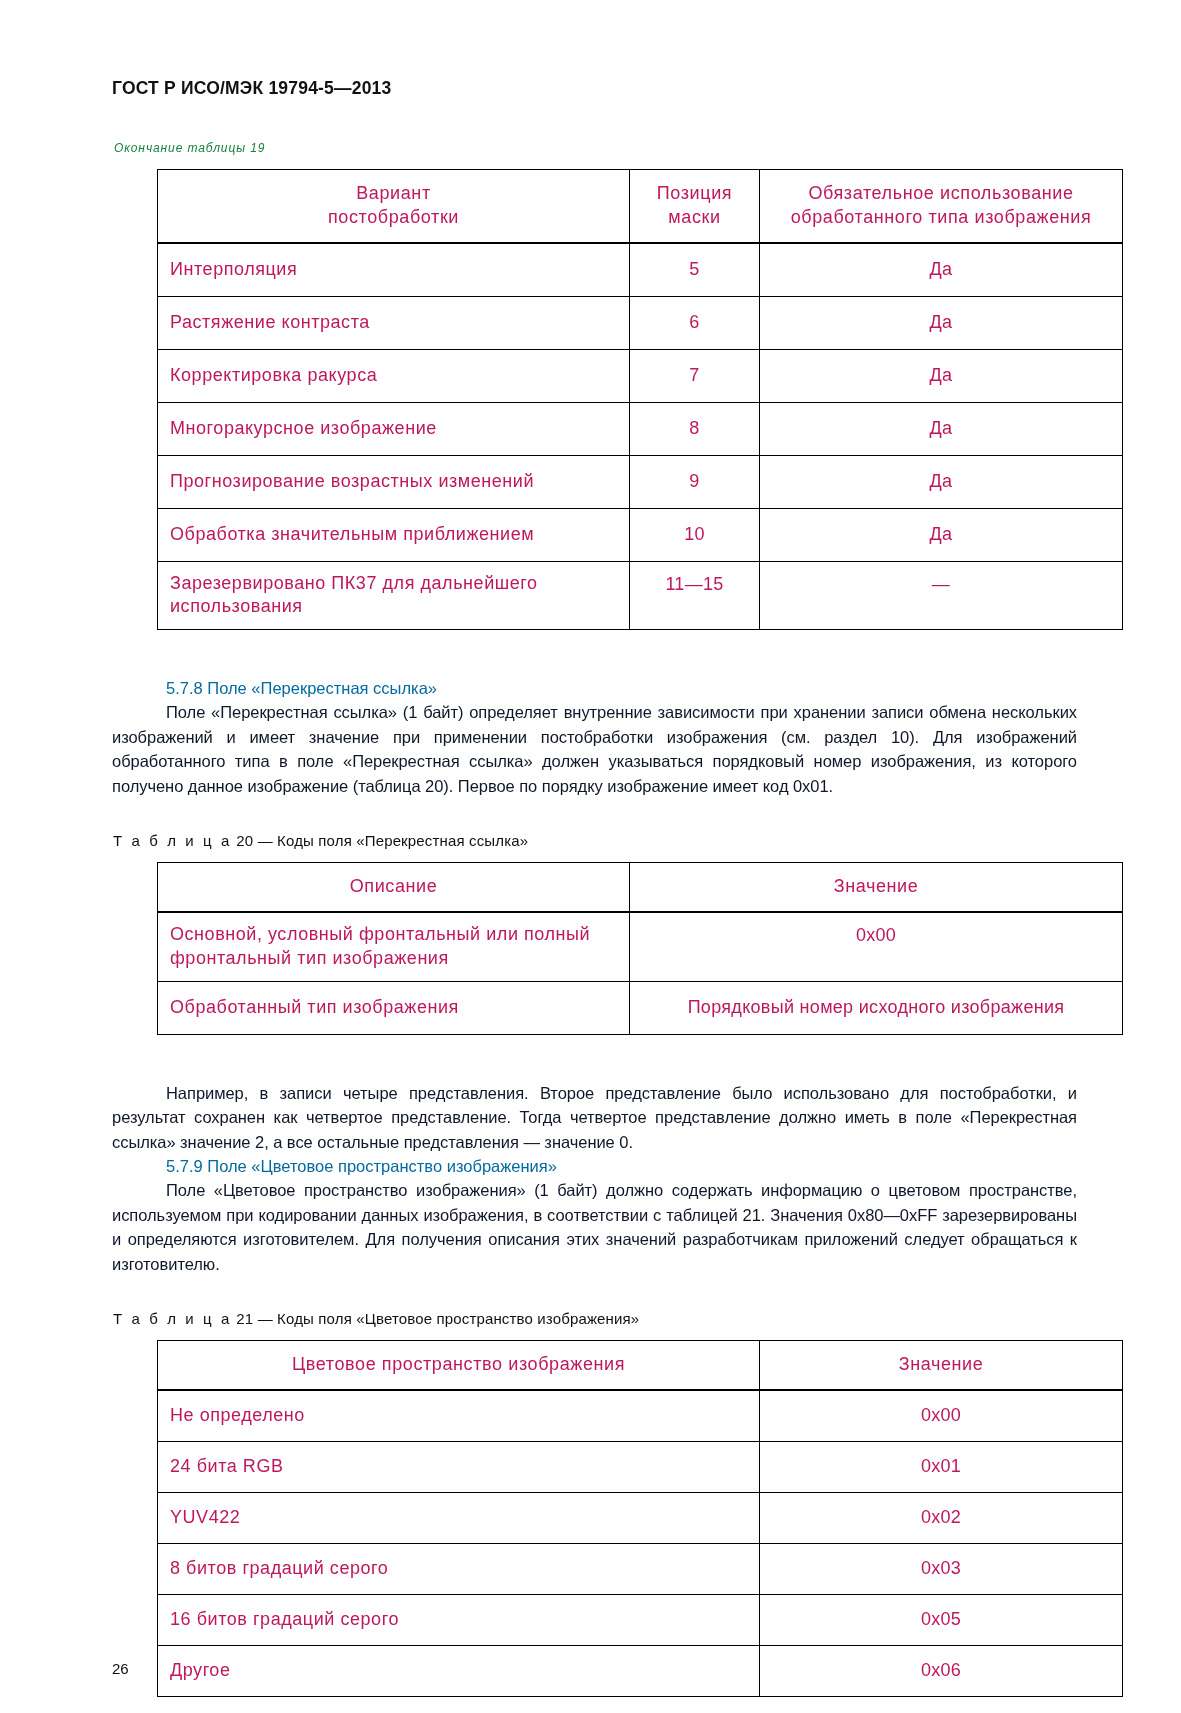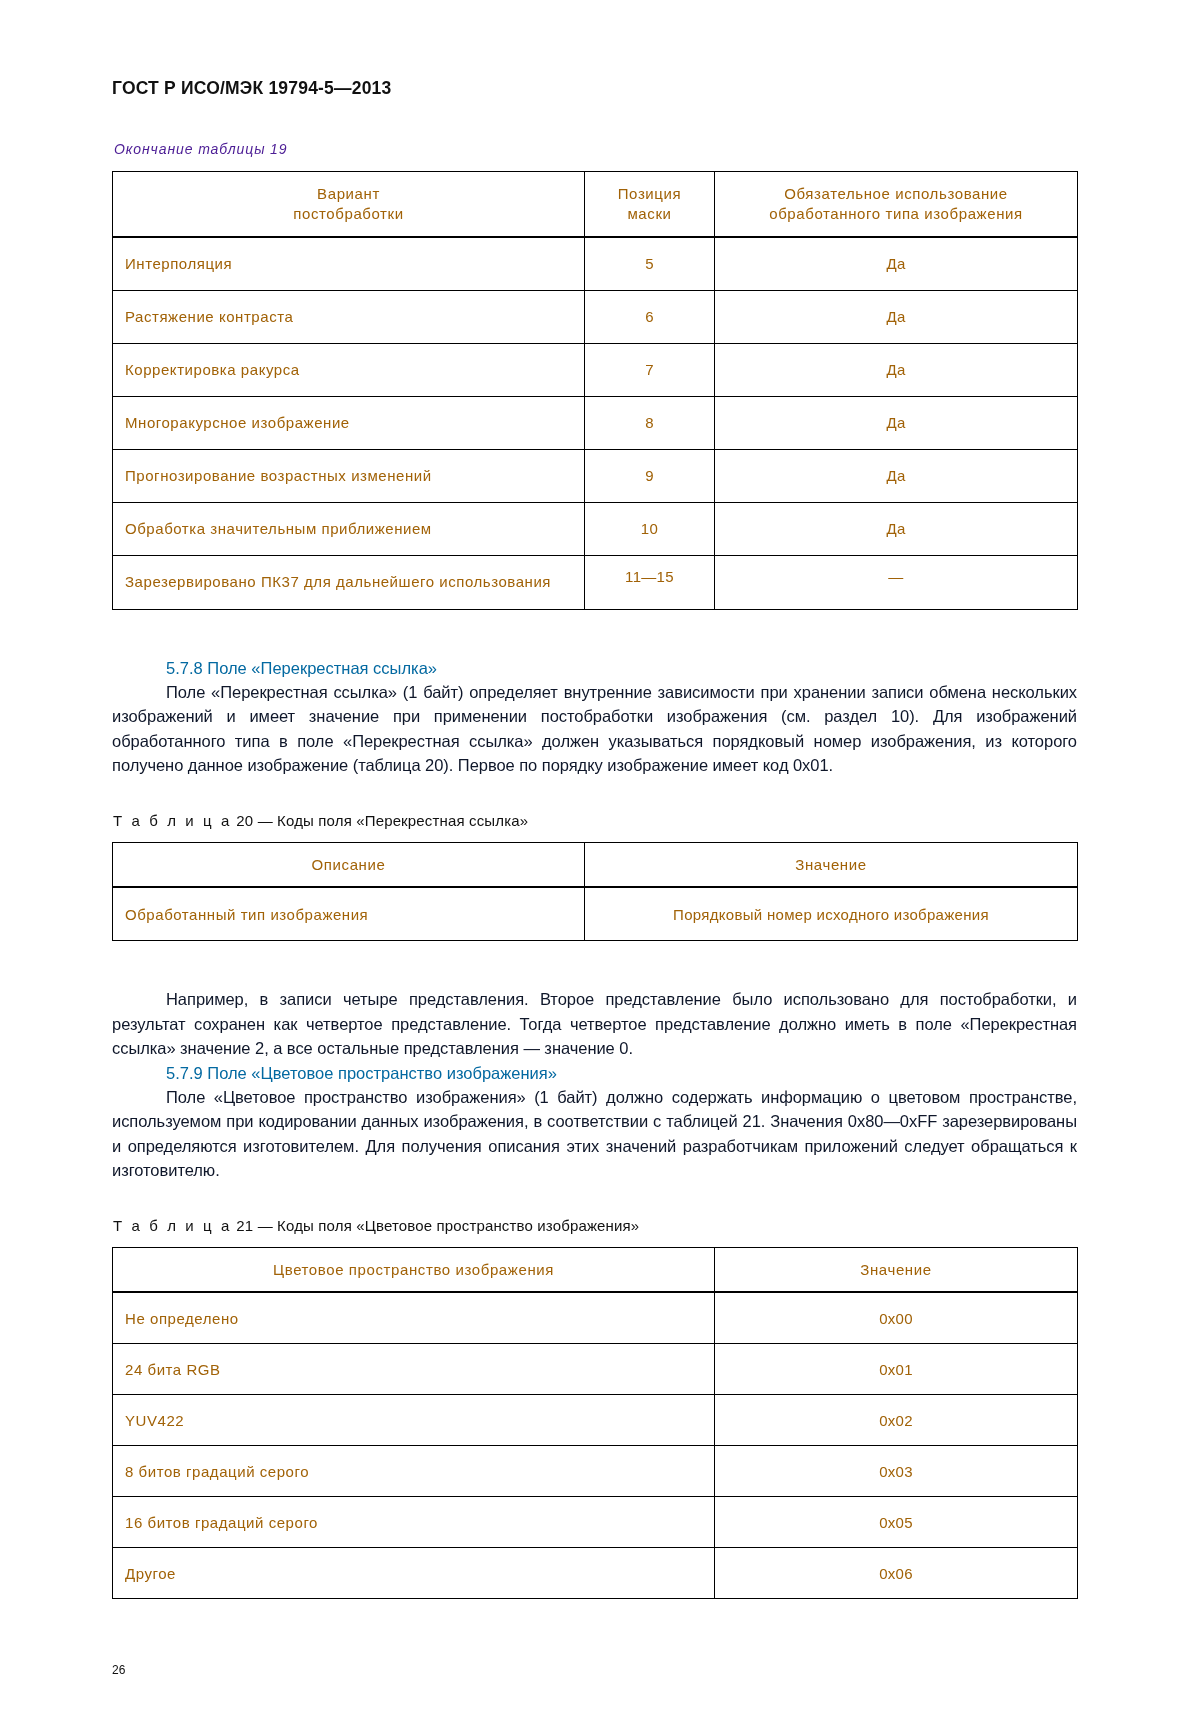--- a/index.html
+++ b/index.html
@@ -24,41 +24,42 @@
     padding: 78px 108px 0 108px;
   }
   .doc-header {
     font-size: 17.5px;
     font-weight: bold;
     letter-spacing: 0.2px;
     margin: 0 0 42px 0;
     color: #111;
   }
   .table-caption-italic {
-    font-size: 14px;
+    font-size: 12px;
     font-style: italic;
     letter-spacing: 0.9px;
     margin: 0 0 14px 2px;
-    color: #4c1d95;
+    color: #15803d;
   }
   .table-caption {
     font-size: 15px;
     letter-spacing: 0.15px;
     margin: 0 0 13px 1px;
     color: #111;
   }
   .table-caption .tcap-spaced {
     letter-spacing: 2.6px;
   }
   table.gost {
     width: 965px;
     border-collapse: collapse;
     table-layout: fixed;
-    font-size: 15px;
-    color: #a16207;
+    font-size: 18px;
+    color: #be185d;
+    margin-left: 45px;
   }
   table.gost th,
   table.gost td {
     border: 1px solid #000;
     padding: 10px 12px;
     vertical-align: middle;
     font-weight: normal;
     line-height: 1.32;
   }
   table.gost thead th {
@@ -100,21 +101,21 @@
     text-indent: 54px;
     color: #0f172a;
     letter-spacing: -0.05px;
   }
   .gap-after-table { height: 46px; }
   .gap-mid { height: 34px; }
   .page-number {
     position: absolute;
     left: 108px;
     bottom: 36px;
-    font-size: 12px;
+    font-size: 15px;
     color: #111;
     text-align: center;
   }
   .sec-head {
     font-size: 16.5px;
     line-height: 1.48;
     margin: 0;
     text-indent: 54px;
     color: #0369a1;
   }
@@ -208,20 +209,24 @@
         <col class="c2">
       </colgroup>
     <thead>
       <tr>
         <th>Описание</th>
         <th>Значение</th>
       </tr>
     </thead>
     <tbody>
       <tr>
+        <td class="l" style="height:48px">Основной, условный фронтальный или полный фронтальный тип изображения</td>
+        <td class="c" style="vertical-align:top;padding-top:11px">0x00</td>
+      </tr>
+      <tr>
         <td class="l">Обработанный тип изображения</td>
         <td class="c">Порядковый номер исходного изображения</td>
       </tr>
     </tbody>
   </table>
 
   <div class="gap-after-table"></div>
 
   <p class="body">Например, в записи четыре представления. Второе представление было использовано для постобработки, и результат сохранен как четвертое представление. Тогда четвертое представление должно иметь в поле «Перекрестная ссылка» значение 2, а все остальные представления — значение 0.</p>
   <div class="sec-head">5.7.9 Поле «Цветовое пространство изображения»</div>

